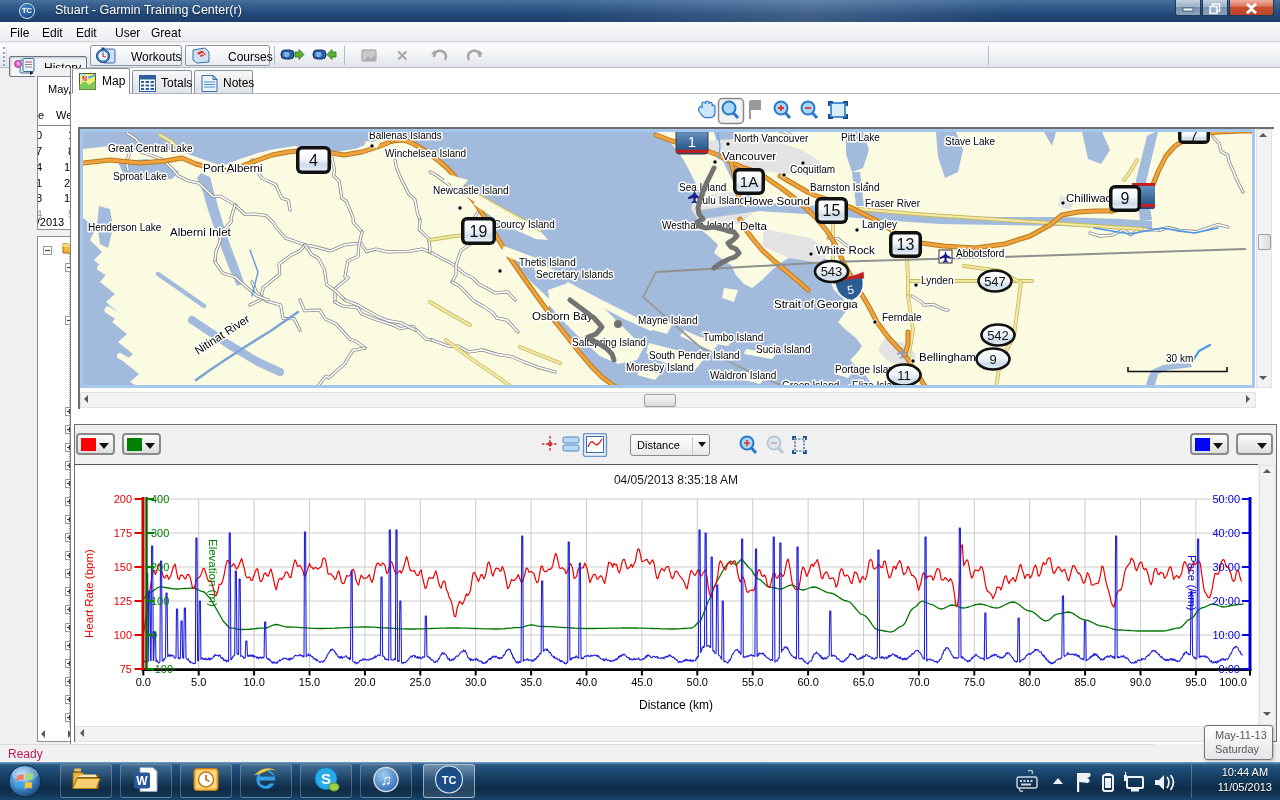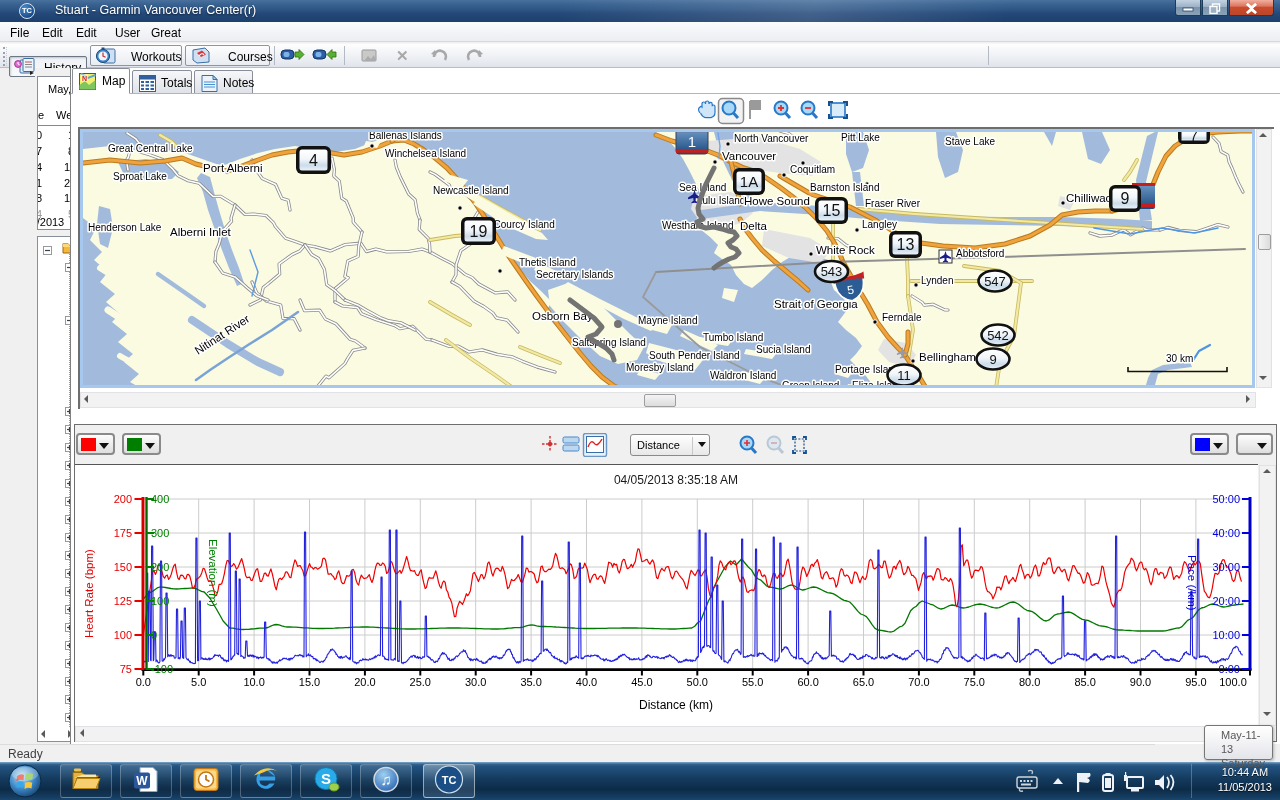--- a/index.html
+++ b/index.html
@@ -49,36 +49,36 @@
 .sbthumbh{position:absolute;background:linear-gradient(180deg,#f4f4f4,#dcdcdc);border:1px solid #9d9d9d;border-radius:2px;}
 .arr{position:absolute;color:#5a5a5a;font-size:8px;line-height:12px;text-align:center;}
 
 #graphpane{left:74px;top:424px;width:1203px;height:318px;border:1px solid #6e6e6e;background:#f0f0f0;}
 #gcontrols{left:75px;top:426px;width:1201px;height:37px;background:#f0f0f0;}
 .swbtn{position:absolute;width:39px;height:22px;border:2px solid #8a8a8a;border-radius:4px;background:linear-gradient(180deg,#fcfcfc,#dedede);}
 .swbtn .sw{position:absolute;left:3px;top:3px;width:15px;height:13px;}
 .swbtn .ar{position:absolute;right:4px;top:8px;width:0;height:0;border-left:5px solid transparent;border-right:5px solid transparent;border-top:6px solid #111;}
 #chartbox{left:75px;top:464px;width:1183px;height:262px;background:#fff;border-top:1px solid #555;}
 
-#statusbar{left:0;top:744px;width:1155px;height:18px;background:#f0f0f0;border-top:1px solid #dcdcdc;font-size:12px;color:#404040;}
+#statusbar{left:0;top:744px;width:1155px;height:18px;background:#f0f0f0;border-top:1px solid #dcdcdc;font-size:12px;color:#be185d;}
 
 #taskbar{left:0;top:762px;width:1280px;height:38px;background:linear-gradient(180deg,#79aad2 0%,#35628a 6%,#225380 12%,#143a5d 45%,#0d2b48 72%,#153c5f 92%,#1a466d 100%);}
 .tkbtn{position:absolute;top:2px;width:52px;height:34px;border:1px solid rgba(255,255,255,0.25);border-radius:3px;background:linear-gradient(180deg,rgba(255,255,255,0.14),rgba(255,255,255,0.03) 50%,rgba(0,0,0,0.08));}
 .tkbtn.active{background:linear-gradient(180deg,rgba(255,255,255,0.34),rgba(160,200,235,0.18) 50%,rgba(255,255,255,0.10));border-color:rgba(255,255,255,0.5);}
 .tkicon{position:absolute;left:50%;top:50%;transform:translate(-50%,-50%);}
 #clock{position:absolute;right:8px;top:3px;color:#fff;font-size:11px;text-align:center;line-height:15px;text-shadow:0 1px 1px rgba(0,0,0,0.7);}
 #traysep{position:absolute;right:88px;top:2px;width:1px;height:34px;background:rgba(255,255,255,0.25);}
 
-#tooltip{left:1204px;top:725px;width:69px;height:35px;background:linear-gradient(180deg,#ffffff,#e4e5ea);border:1px solid #767676;border-radius:3px;font-size:11px;color:#575757;padding:2px 0 0 16px;line-height:14px;z-index:50;box-shadow:1px 1px 3px rgba(0,0,0,0.25);}
+#tooltip{left:1204px;top:725px;width:69px;height:35px;background:linear-gradient(180deg,#ffffff,#e4e5ea);border:1px solid #767676;border-radius:3px;font-size:11px;color:#575757;padding:2px 0 0 10px;line-height:14px;z-index:50;box-shadow:1px 1px 3px rgba(0,0,0,0.25);}
 </style></head><body>
 <div id="titlebar" class="abs">
     <div class="sheen abs"></div>
   </div>
 <div id="tbicon" class="abs">TC</div>
-<div id="tbtitle" class="abs">Stuart - Garmin Vancouver Center(r)</div>
+<div id="tbtitle" class="abs">Stuart - Garmin Training Center(r)</div>
 <div id="btnmin" class="abs winbtn"><svg width="12" height="9">
       <rect x="1" y="5" width="10" height="3" fill="#fff" stroke="#2a4a68" stroke-width="0.8"></rect>
     </svg></div>
 <div id="btnres" class="abs winbtn"><svg width="12" height="11">
       <rect x="3.5" y="1" width="7" height="7" fill="none" stroke="#fff" stroke-width="1.4"></rect>
       <rect x="1" y="3.5" width="7" height="7" fill="#9db2c6" stroke="#fff" stroke-width="1.4"></rect>
     </svg></div>
 <div id="btnclo" class="abs winbtn"><svg width="13" height="11">
       <path d="M2,1 L6.5,4.5 L11,1 M2,10 L6.5,6.5 L11,10" stroke="#fff" stroke-width="2.6" fill="none"></path>
       <path d="M2,1 L11,10 M11,1 L2,10" stroke="#fff" stroke-width="2.2"></path>

